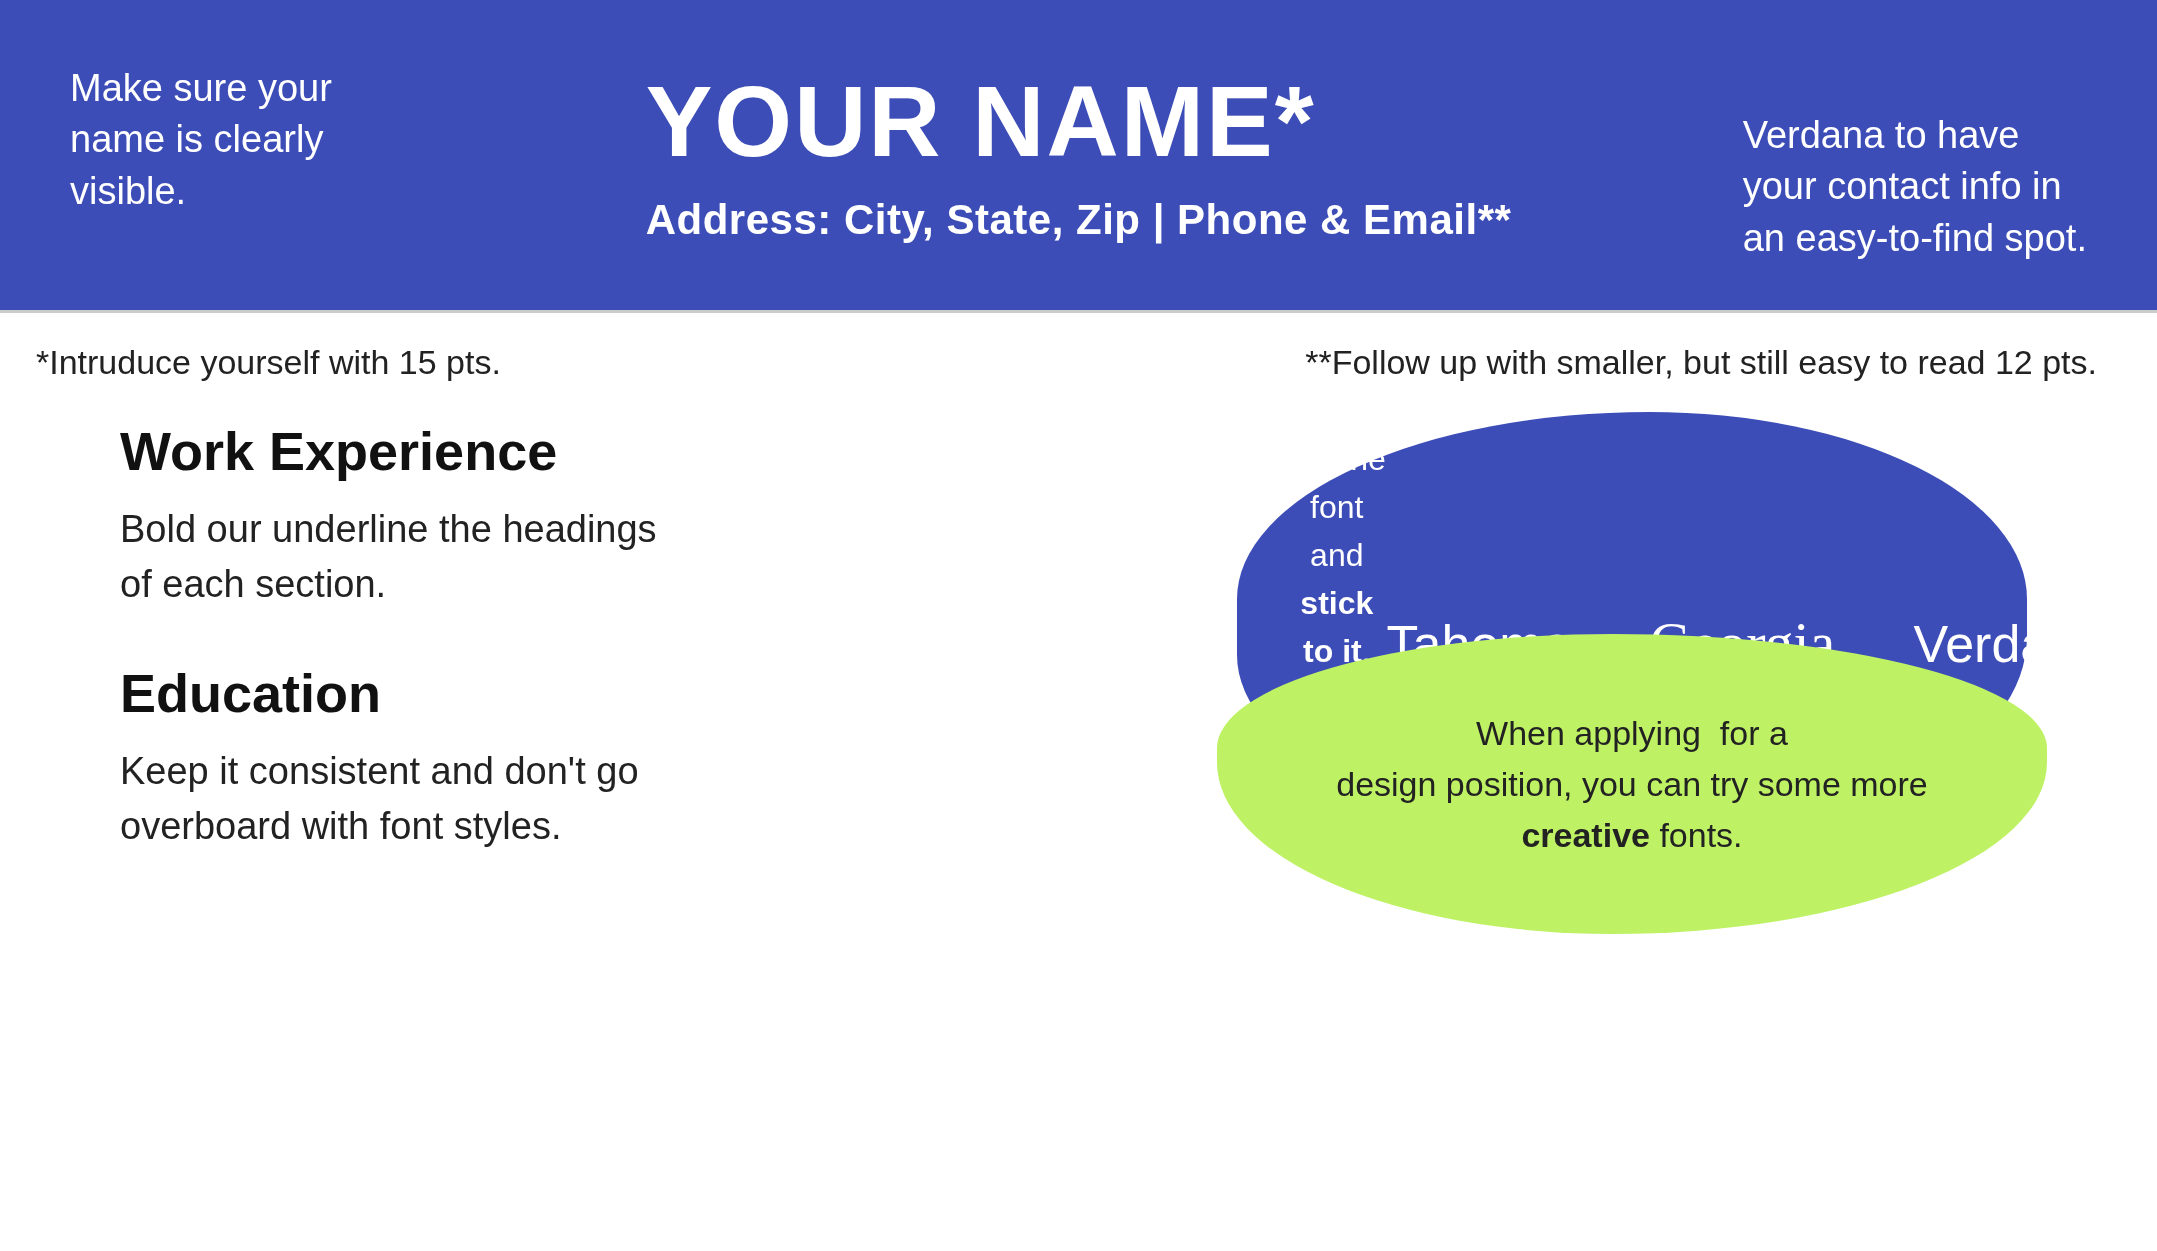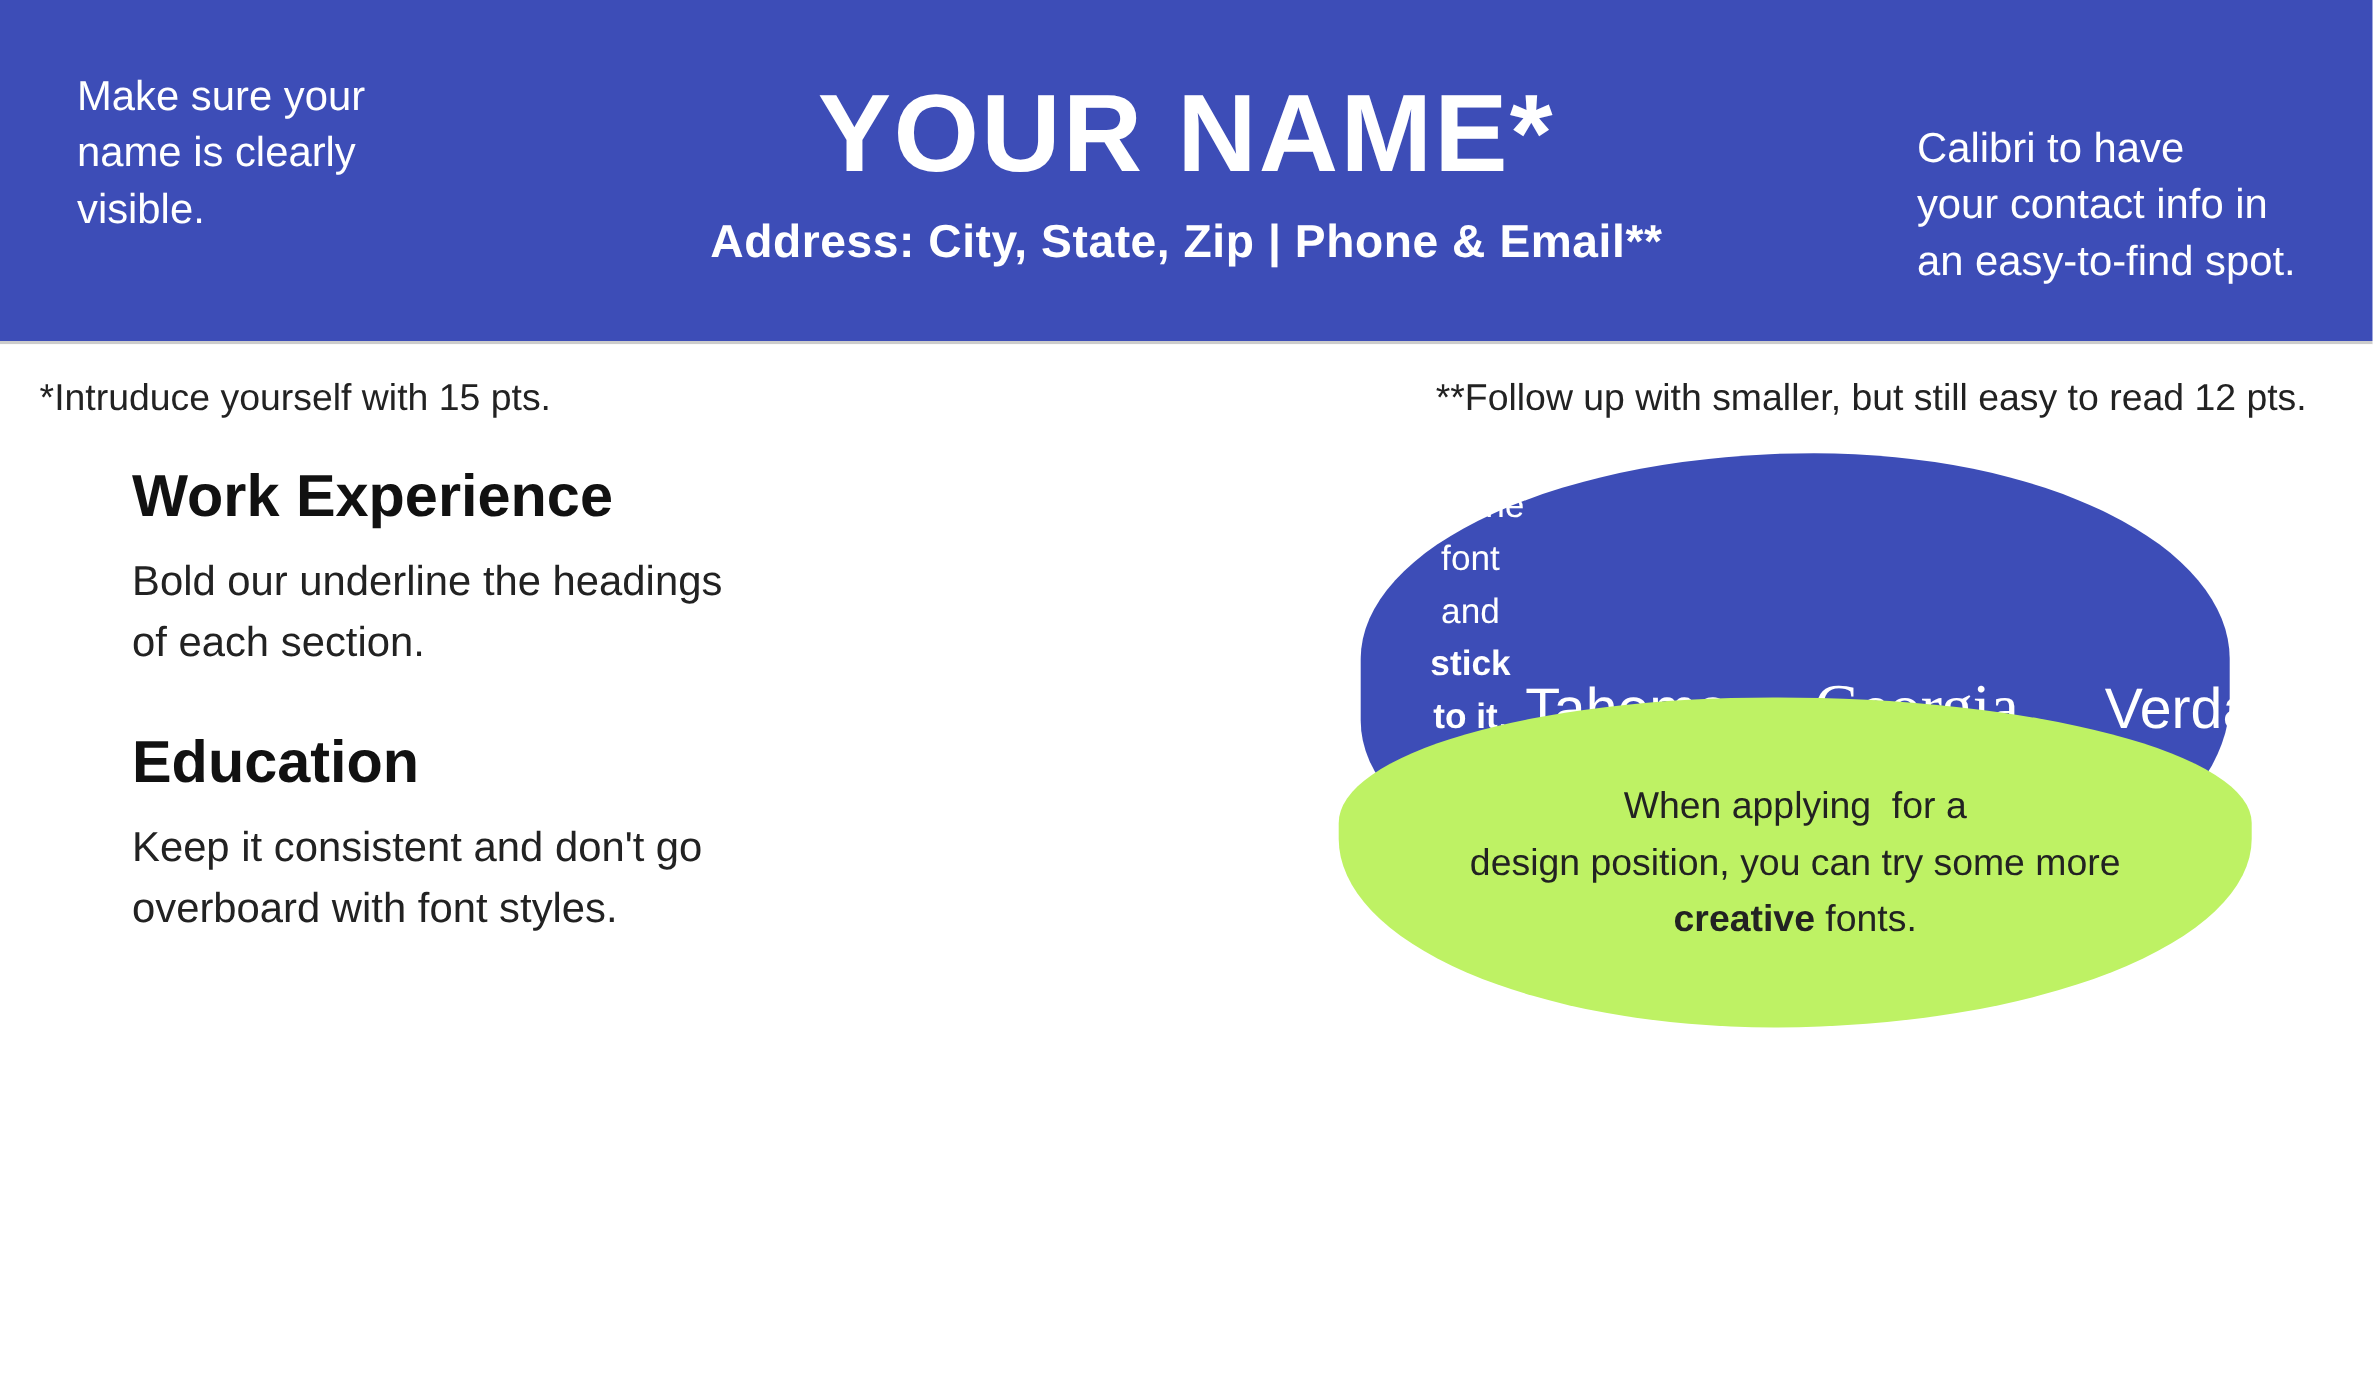--- a/index.html
+++ b/index.html
@@ -28,21 +28,21 @@
       left: 70px;
       top: 40px;
       color: #ffffff;
       font-size: 38px;
       line-height: 1.35;
       max-width: 400px;
       margin-top: 23px;
     }
 
     .header-center {
-      text-align: center;
+      text-align: left;
     }
 
     .header-your-name {
       color: #ffffff;
       font-size: 100px;
       font-weight: 900;
       letter-spacing: 2px;
       line-height: 1.1;
     }
 
@@ -237,21 +237,21 @@
     </span>
   </div>
 
   <div class="header-center">
     <div class="header-your-name">YOUR NAME*</div>
     <div class="header-address">Address: City, State, Zip | Phone &amp; Email**</div>
   </div>
 
   <div class="header-right-tip">
     <span>
-      <span>Calibri to have</span><br>
+      <span>Verdana to have</span><br>
       <span>your contact info in</span><br>
       <span>an easy-to-find spot.</span>
     </span>
   </div>
 
 </div>
 
 <div class="divider-line"></div>
 
 <div class="footnotes-row">

